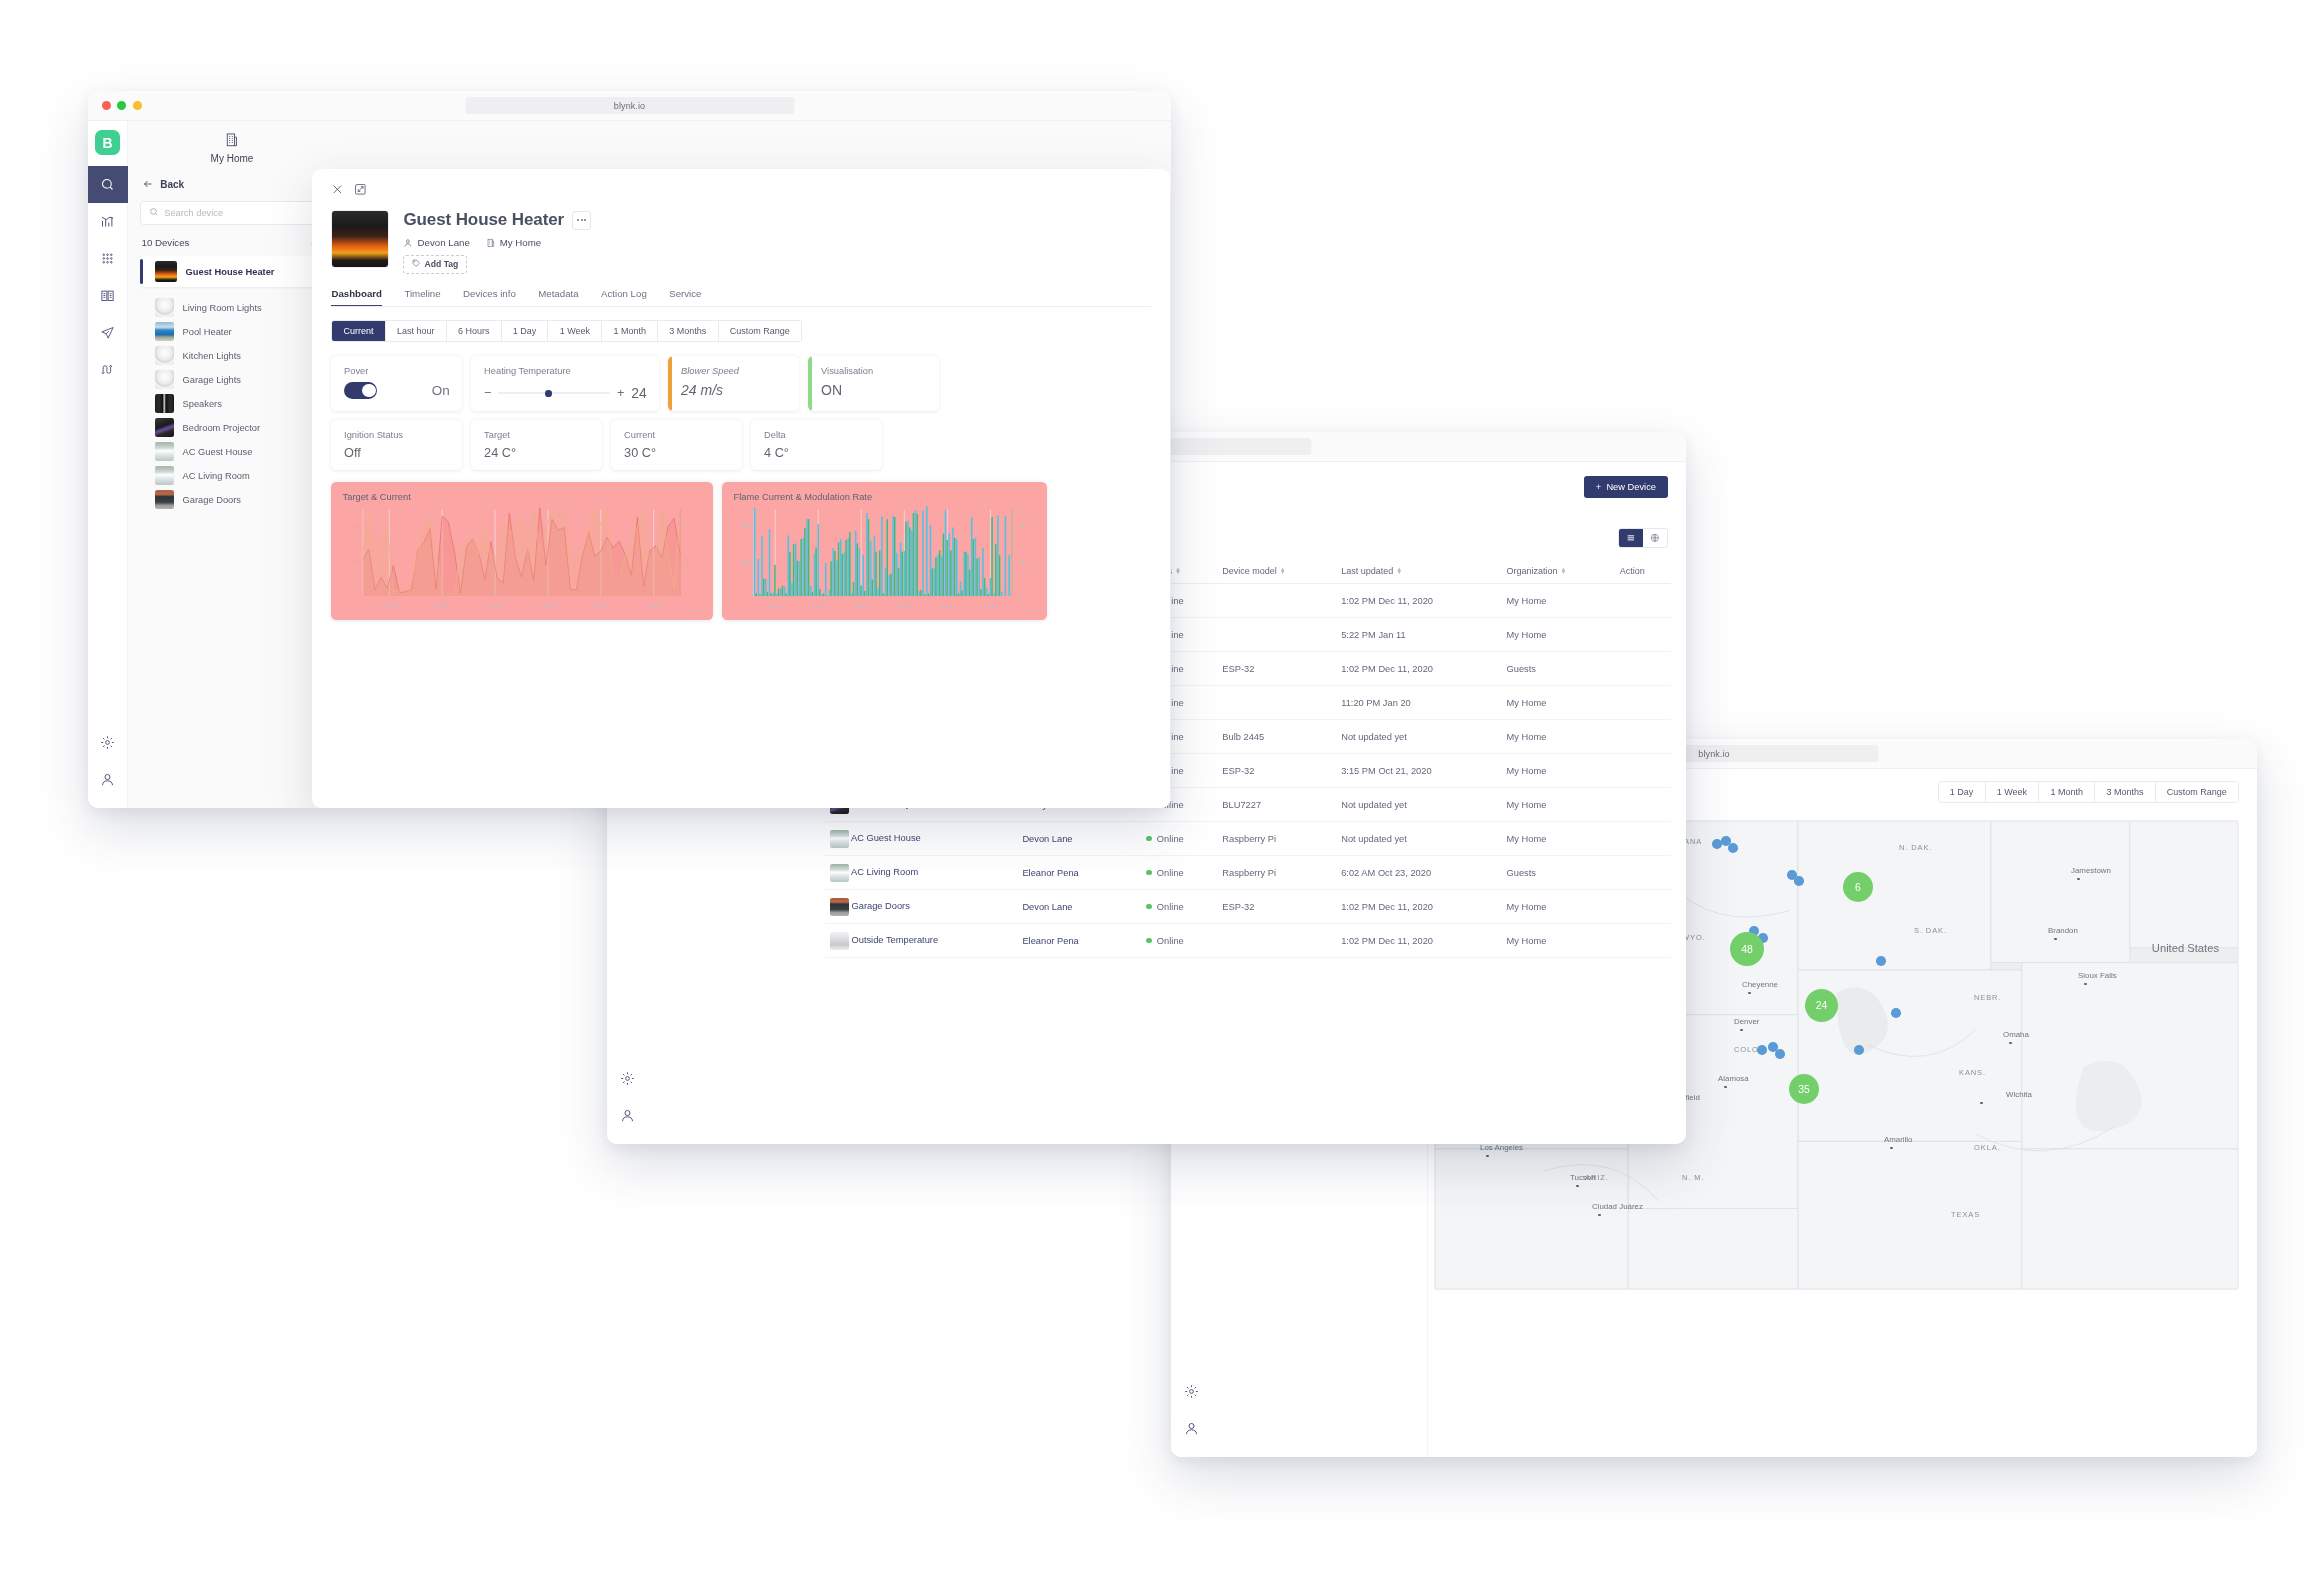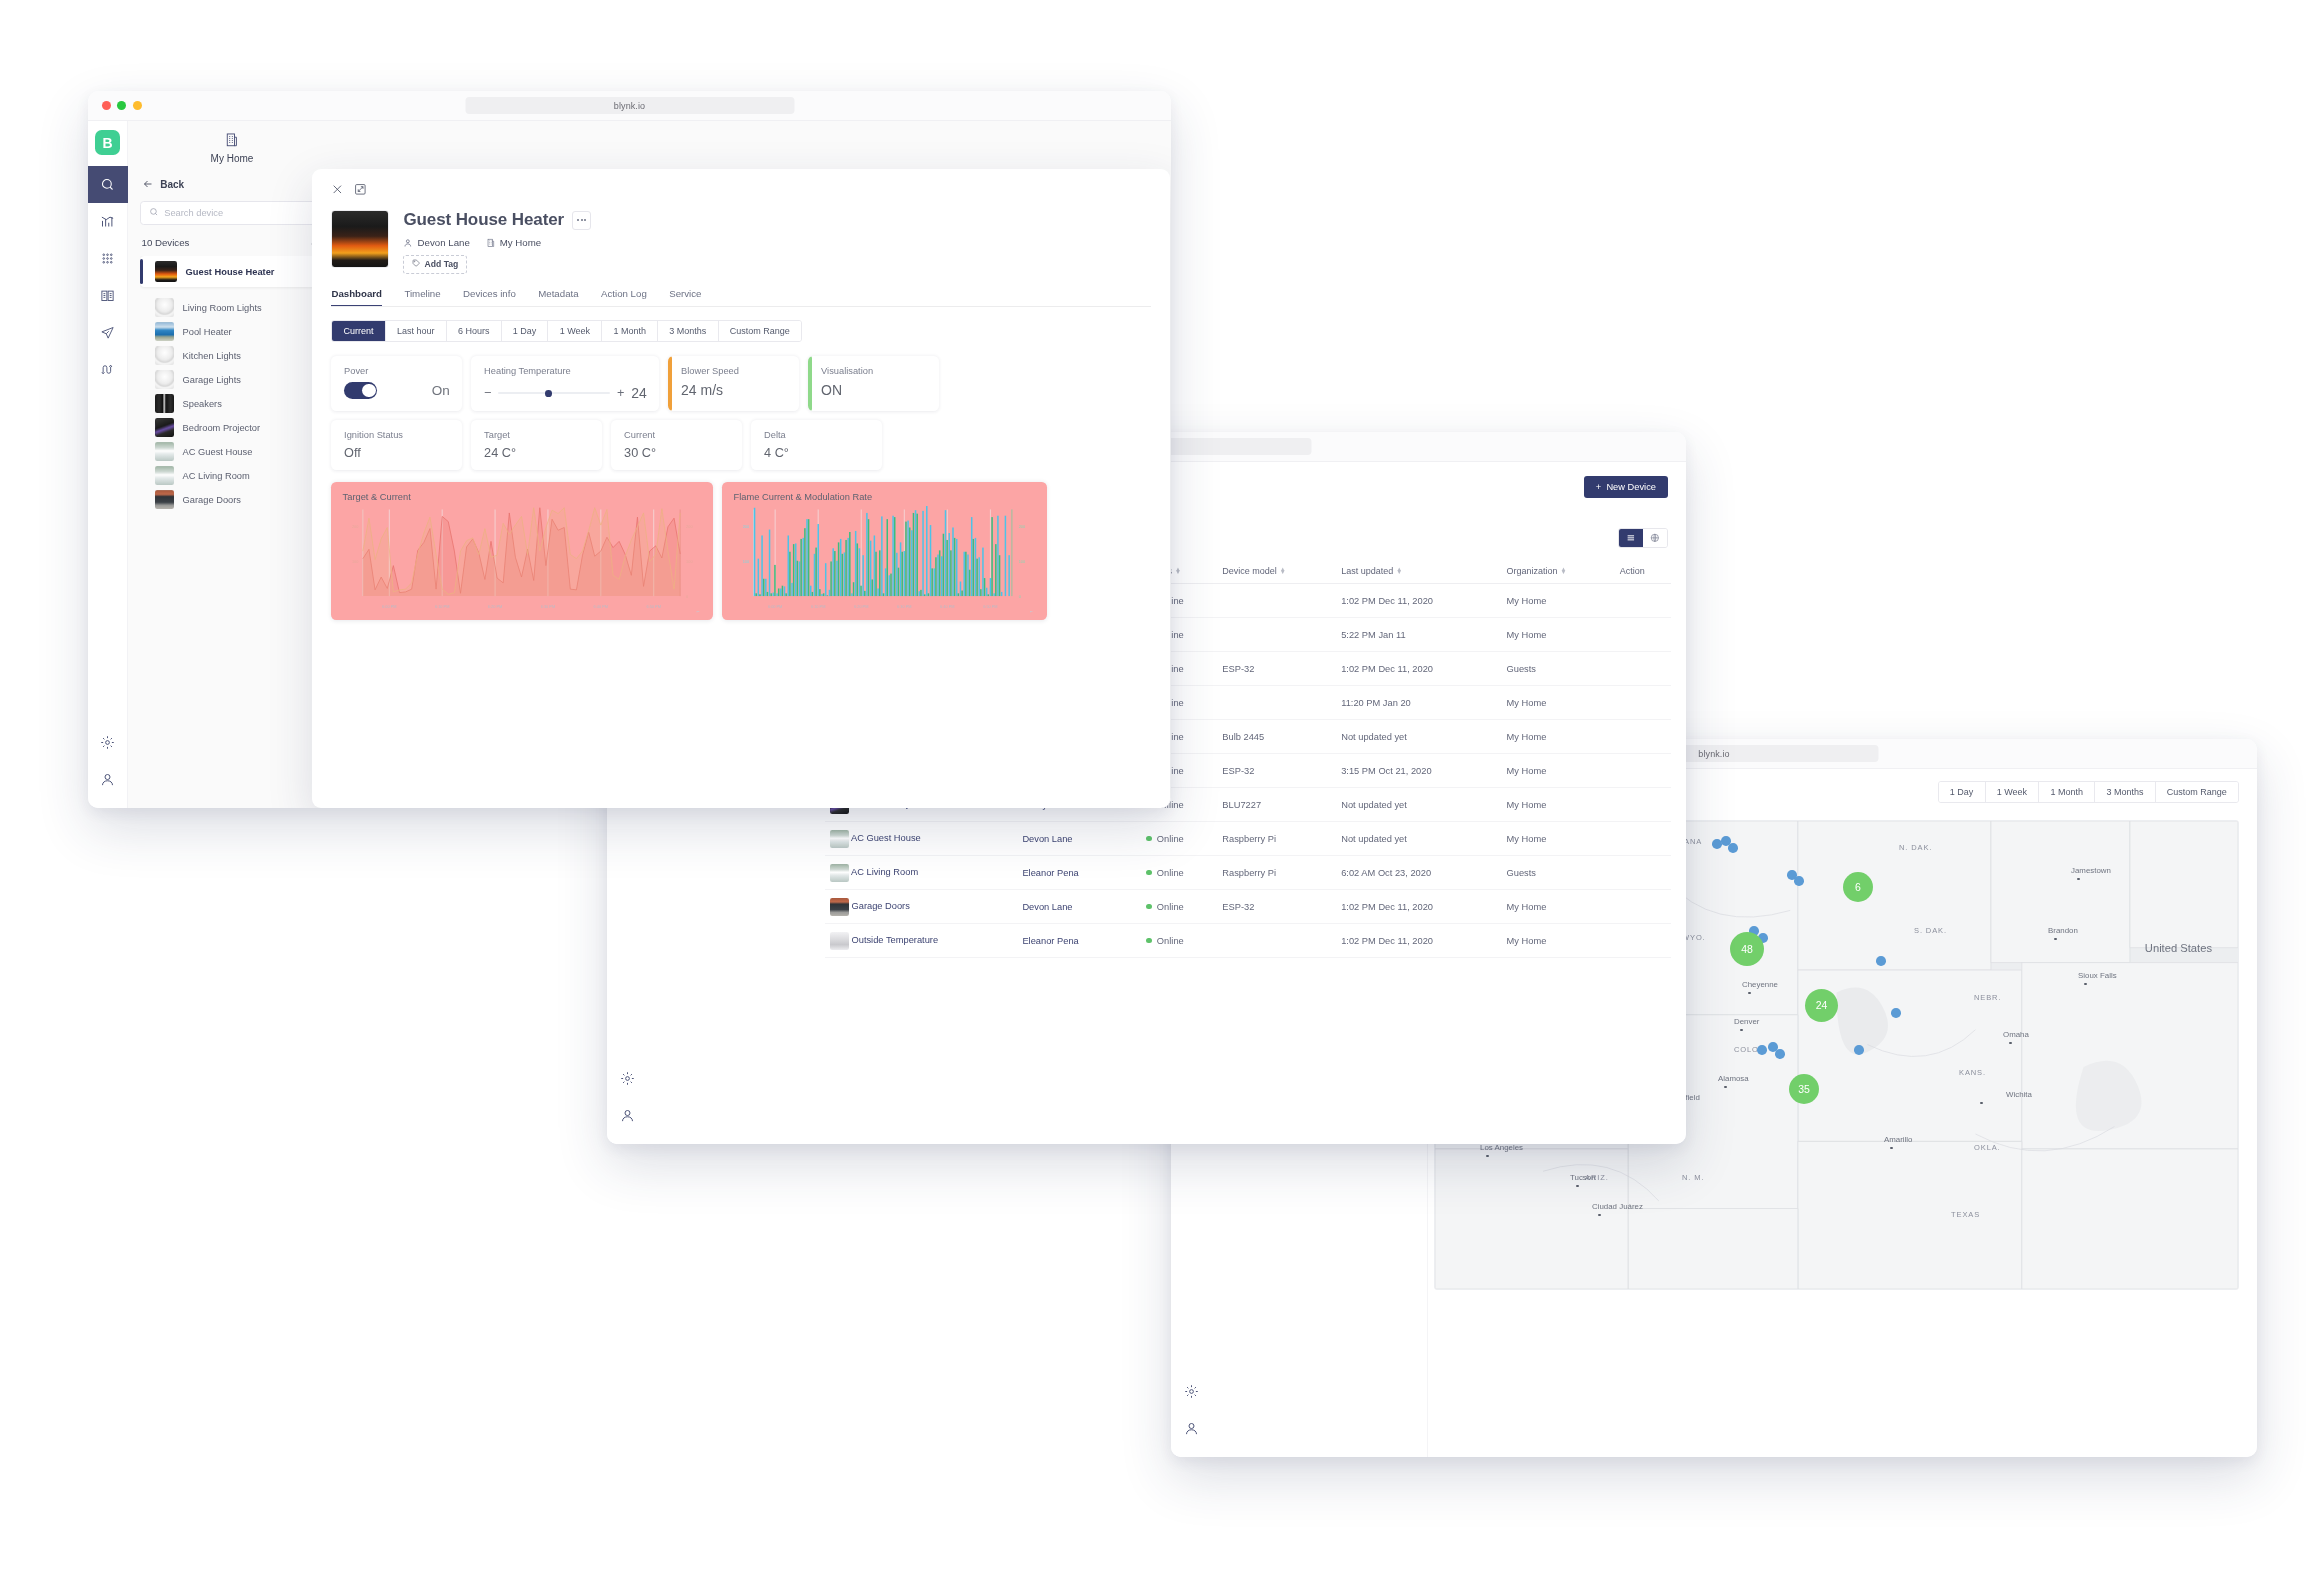--- a/index.html
+++ b/index.html
@@ -149,21 +149,21 @@
   .pow-row{display:flex;align-items:center;justify-content:space-between;margin-top:6.7px;}
   .toggle{width:33px;height:16.5px;border-radius:9px;background:#323b6e;position:relative;}
   .toggle i{position:absolute;right:1.5px;top:1.5px;width:13.5px;height:13.5px;border-radius:50%;background:#fff;}
   .pow-on{font-size:13.5px;color:#70747d;font-weight:300;}
   .c-heat{width:188px;}
   .slider-row{display:flex;align-items:center;gap:6.7px;margin-top:9.7px;}
   .minus,.plus{font-size:12.7px;color:#6a6e79;line-height:1;}
   .track{flex:1;height:2.2px;background:#eceef2;border-radius:1.5px;position:relative;}
   .track i{position:absolute;left:42%;top:-2.2px;width:6.7px;height:6.7px;border-radius:50%;background:#323b6e;}
   .heatval{font-size:14px;color:#61656f;font-weight:300;}
-  .c-blow{width:131px;}
+  .c-blow{width:131px;font-style:italic;}
   .c-vis{width:131px;}
 
   .cards2{display:flex;gap:9px;margin-top:9px;}
   .c2{width:131px;}
   .c2 .val{font-size:12.7px;}
 
   .charts{display:flex;gap:9px;margin-top:12px;}
   .chartcard{
     background:#fca5a5;border-radius:5.2px;box-shadow:0 0.7px 4.5px rgba(30,36,70,.1);
     padding:9.7px 11.2px 6px;
@@ -461,21 +461,21 @@
               <div class="pin" style="left: 82px; top: 187px; width: 9.7px; height: 9.7px;"></div>
               <div class="pin" style="left: 419px; top: 224px; width: 9.7px; height: 9.7px;"></div>
               <div class="pin" style="left: 441px; top: 135px; width: 9.7px; height: 9.7px;"></div>
               <div class="pin" style="left: 456px; top: 187px; width: 9.7px; height: 9.7px;"></div>
               <div class="clus" style="left: 67px; top: 88px; width: 34px; height: 34px;">11</div>
               <div class="clus" style="left: 295px; top: 111px; width: 34px; height: 34px;">48</div>
               <div class="clus" style="left: 370px; top: 168px; width: 33px; height: 33px;">24</div>
               <div class="clus" style="left: 408px; top: 51px; width: 30px; height: 30px;">6</div>
               <div class="clus" style="left: 354px; top: 253px; width: 30px; height: 30px;">35</div>
             </div>
-          <div class="uslbl" style="right:26px; top:121px;">United States</div>
+          <div class="uslbl" style="right:19px; top:121px;">United States</div>
         </div>
       </div>
     </div>
   </div>
 
   <div class="win" id="win2">
     <div class="titlebar">
       <div class="dots">
         <span class="dot r"></span>
         <span class="dot g"></span>

